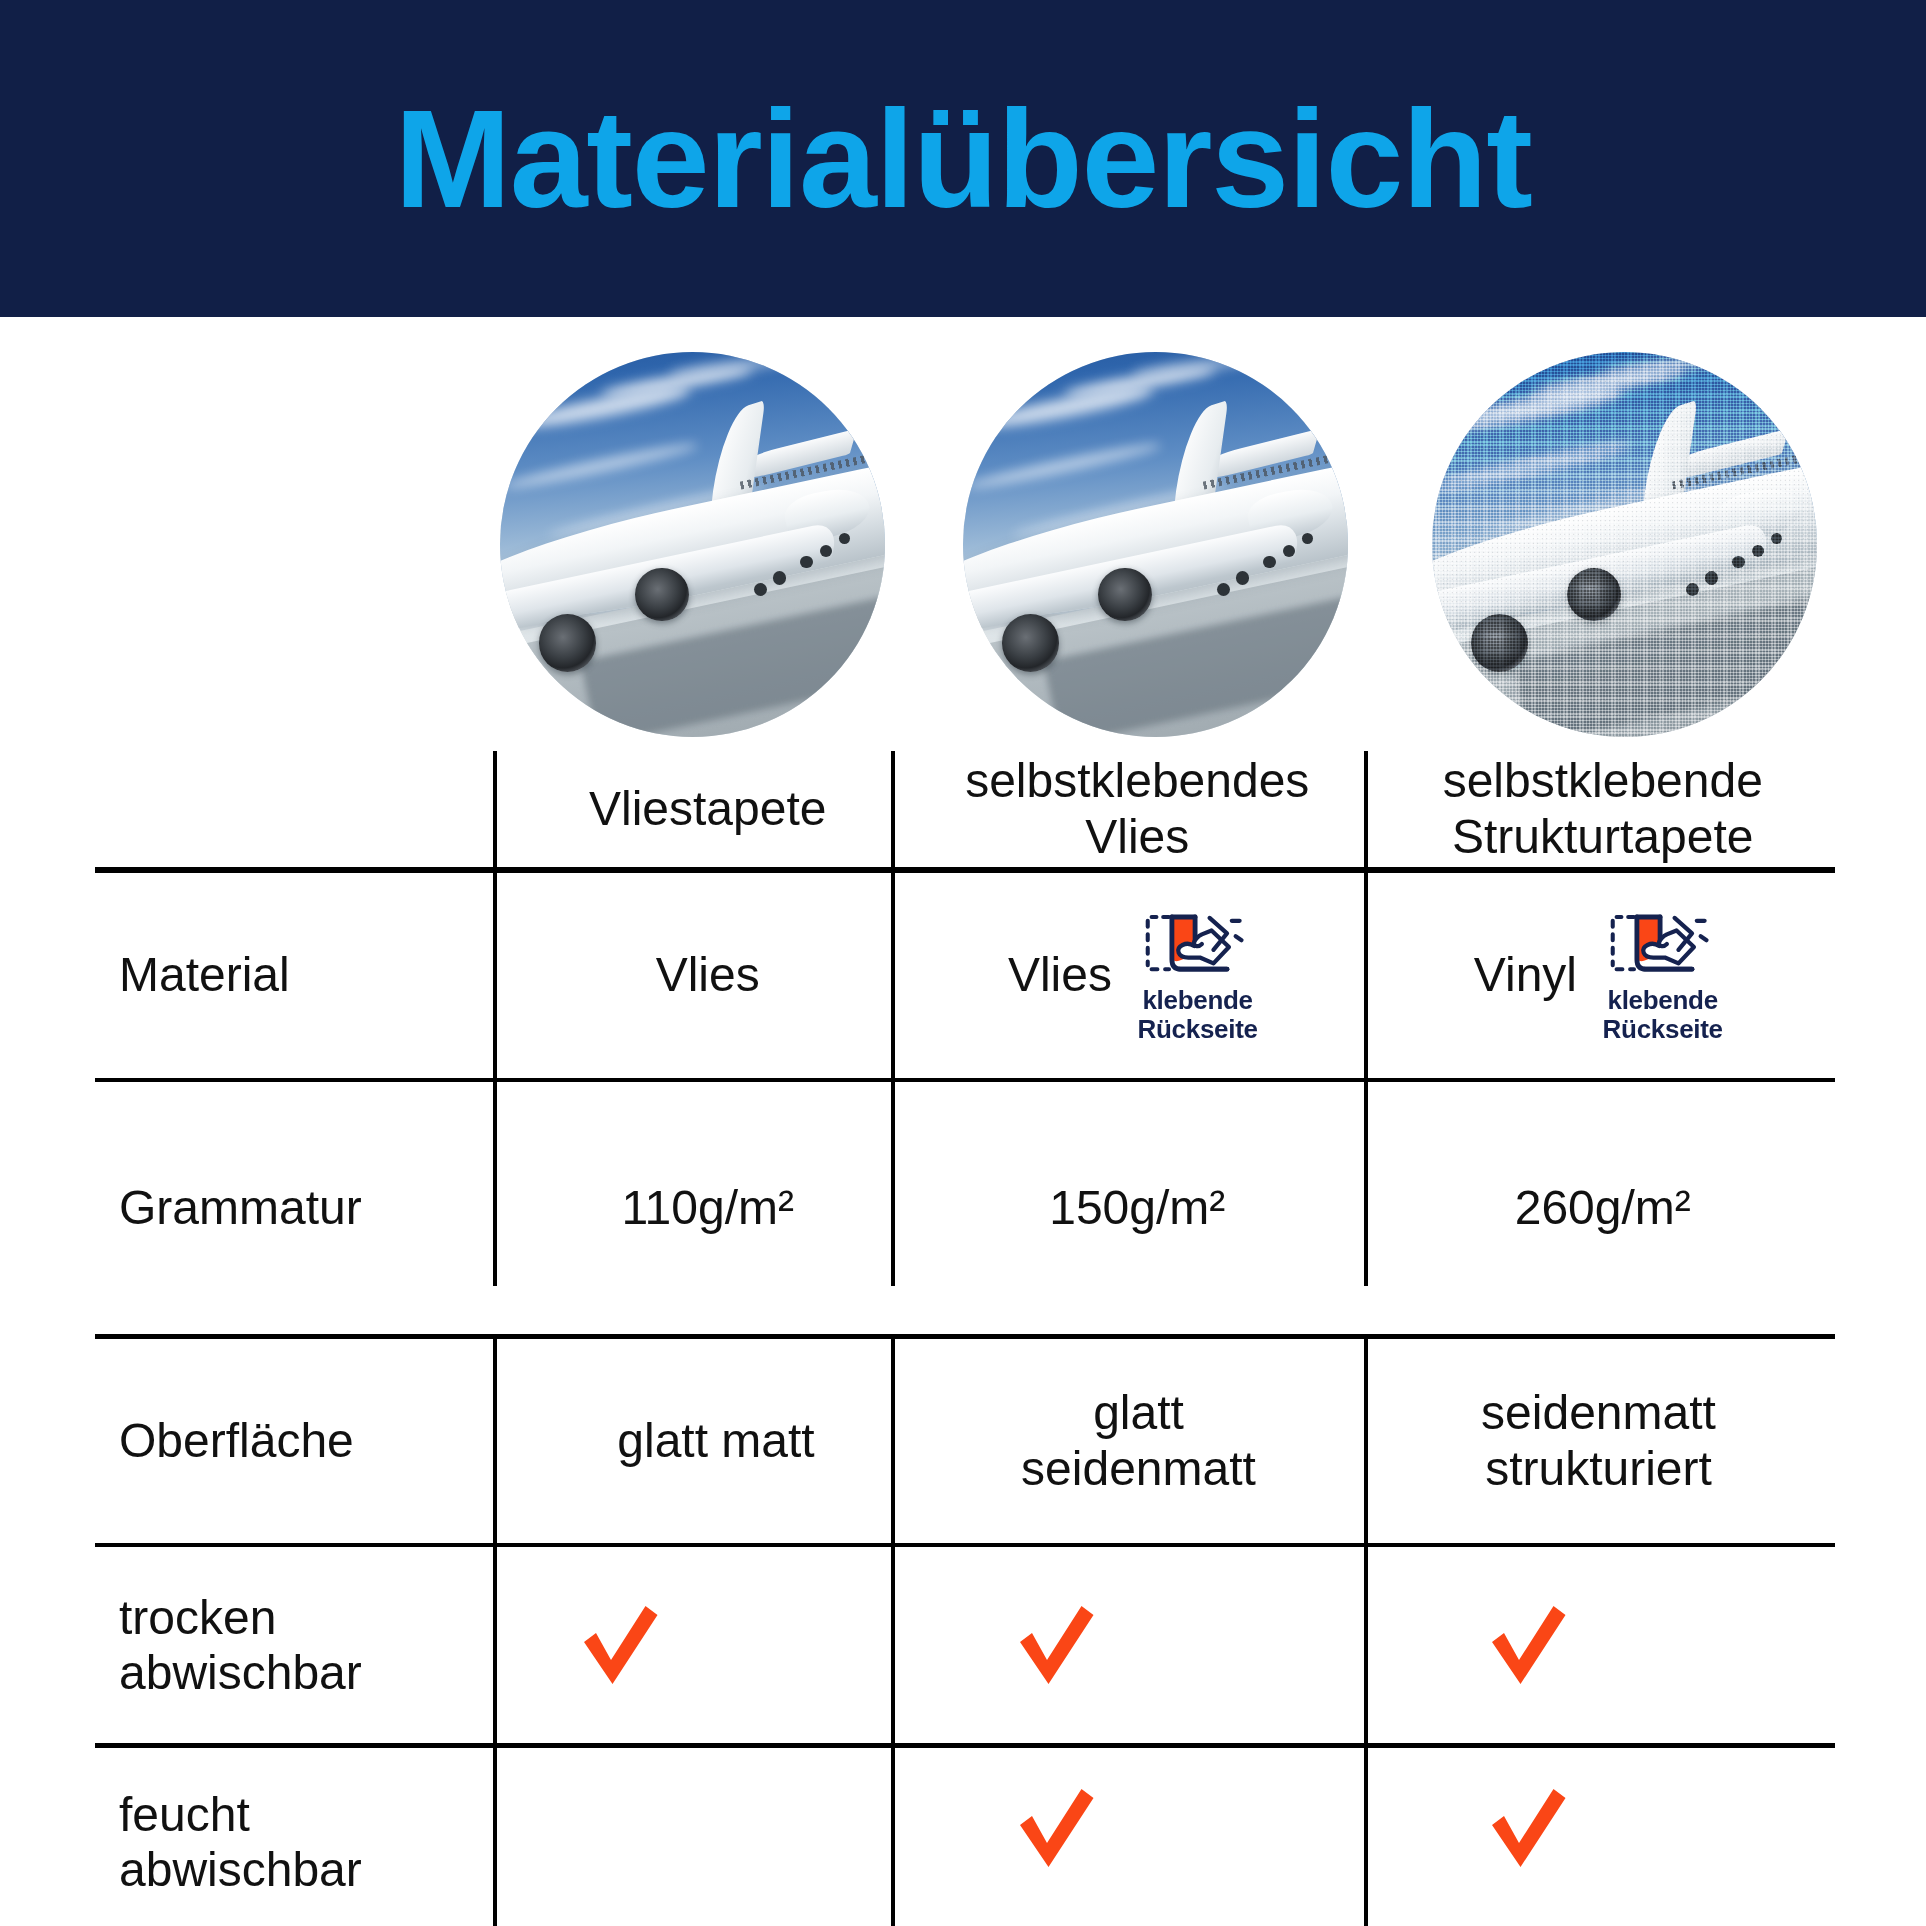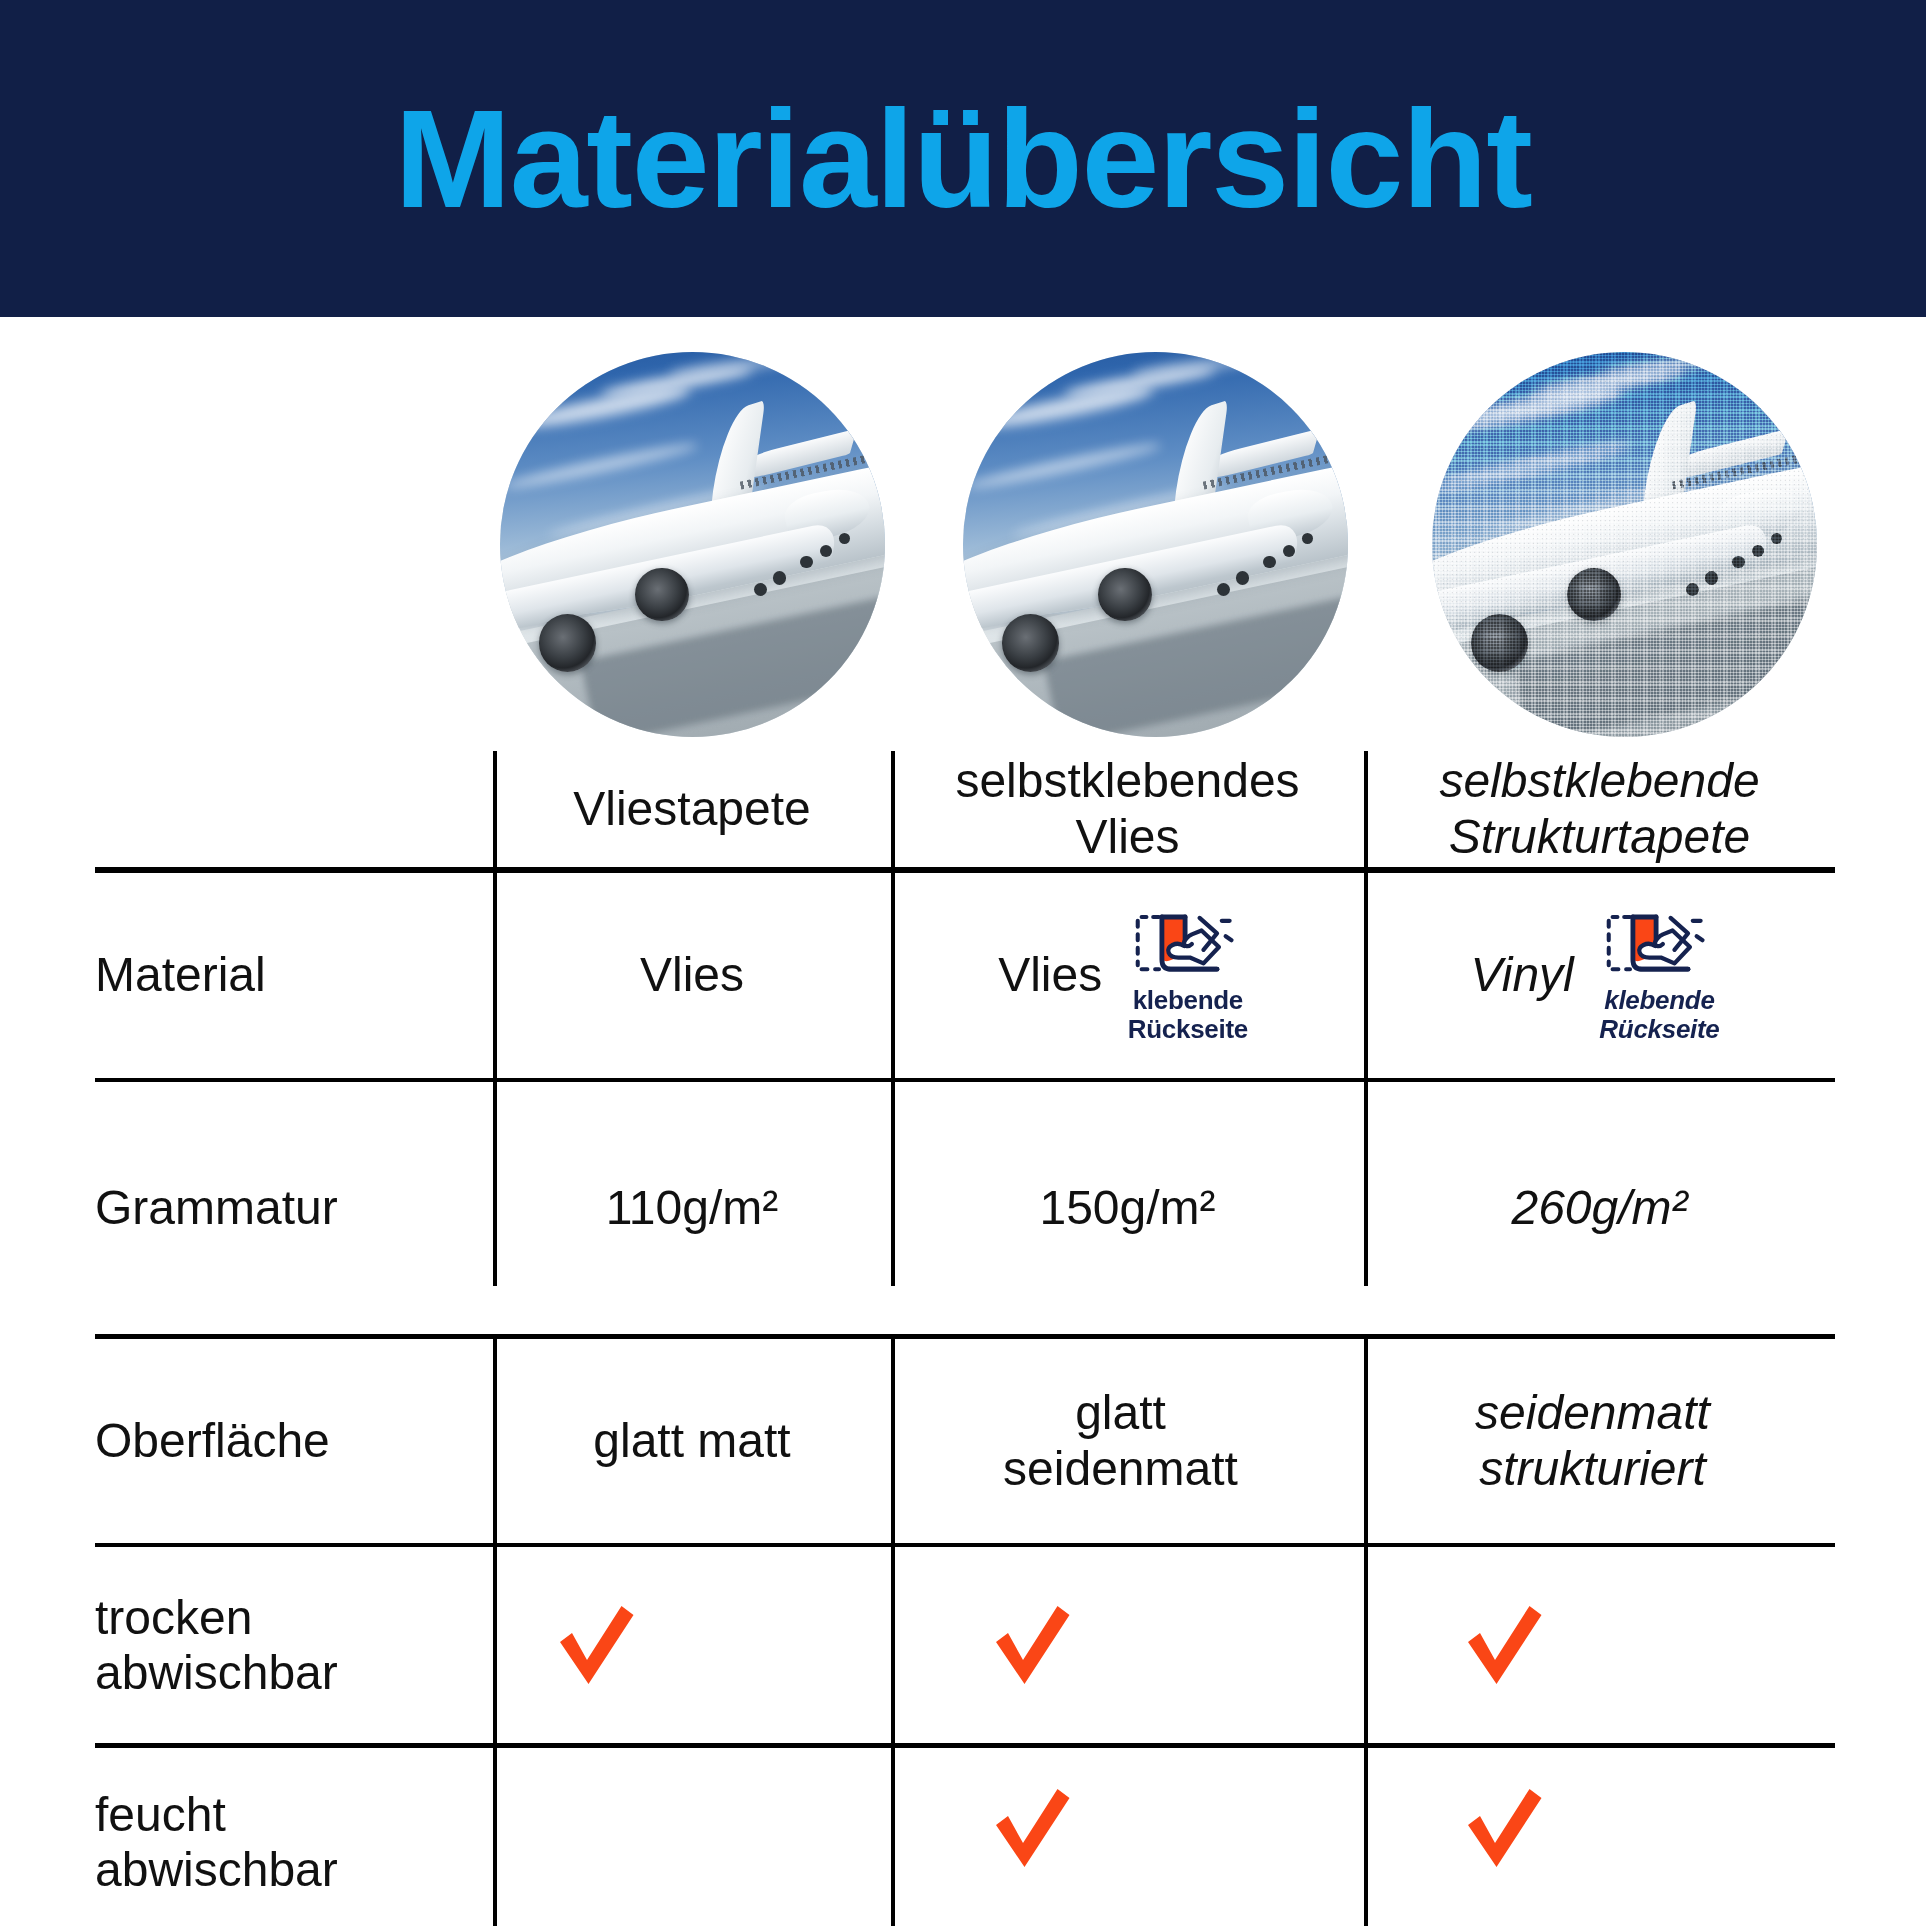--- a/index.html
+++ b/index.html
@@ -142,24 +142,24 @@
   .trow{display:flex;width:100%;position:relative;}
   .tcell{
     box-sizing:border-box;
     display:flex;align-items:center;justify-content:center;
     text-align:center;
     font-size:48px;color:#111111;
     line-height:1.16;
     padding:6.4px 9px;
     position:relative;
   }
-  .c-label{width:398px;justify-content:flex-start;padding-left:0px;text-align:left;}
+  .c-label{width:398px;justify-content:flex-start;padding-left:0px;text-align:left;margin-left:24px;}
   .c-a{width:398px;text-align:right;}
   .c-b{width:473px;}
-  .c-c{width:471px;font-style:italic;}
+  .c-c{width:471px;}
 
   
   .vline{
     position:absolute;top:0;width:3.9px;background:#000;
   }
   .v1{left:398px;}
   .v2{left:796px;}
   .v3{left:1269px;}
 
   .hline{height:5.8px;background:#000;width:100%;}

